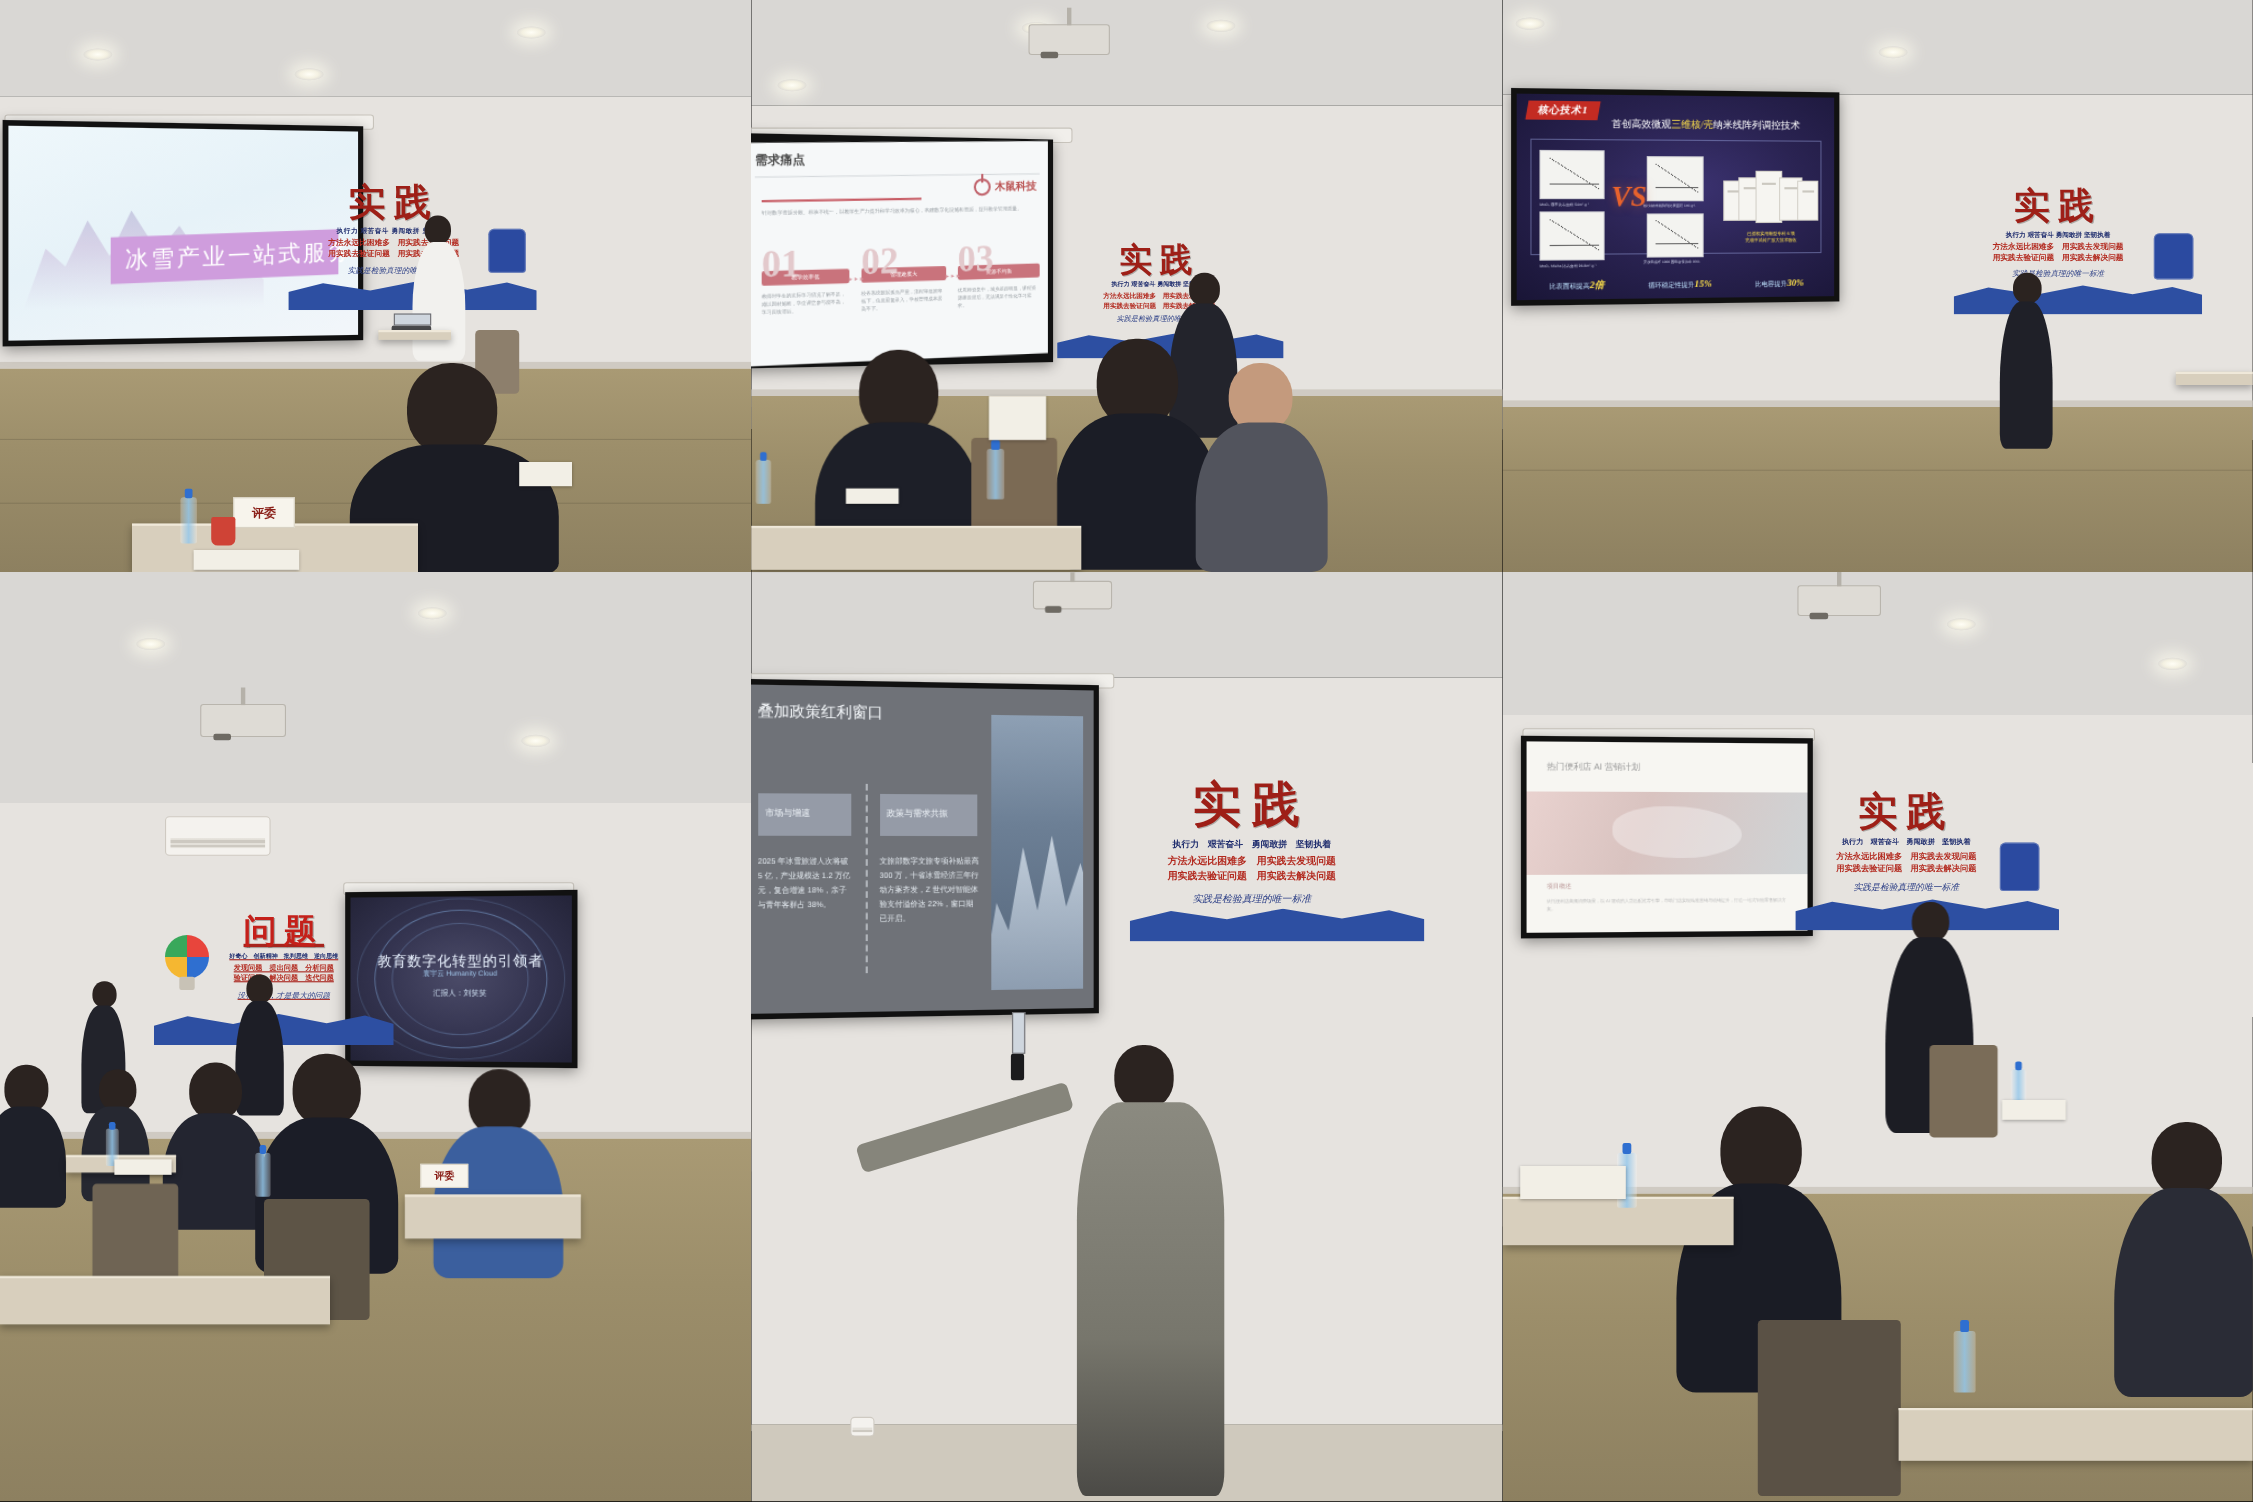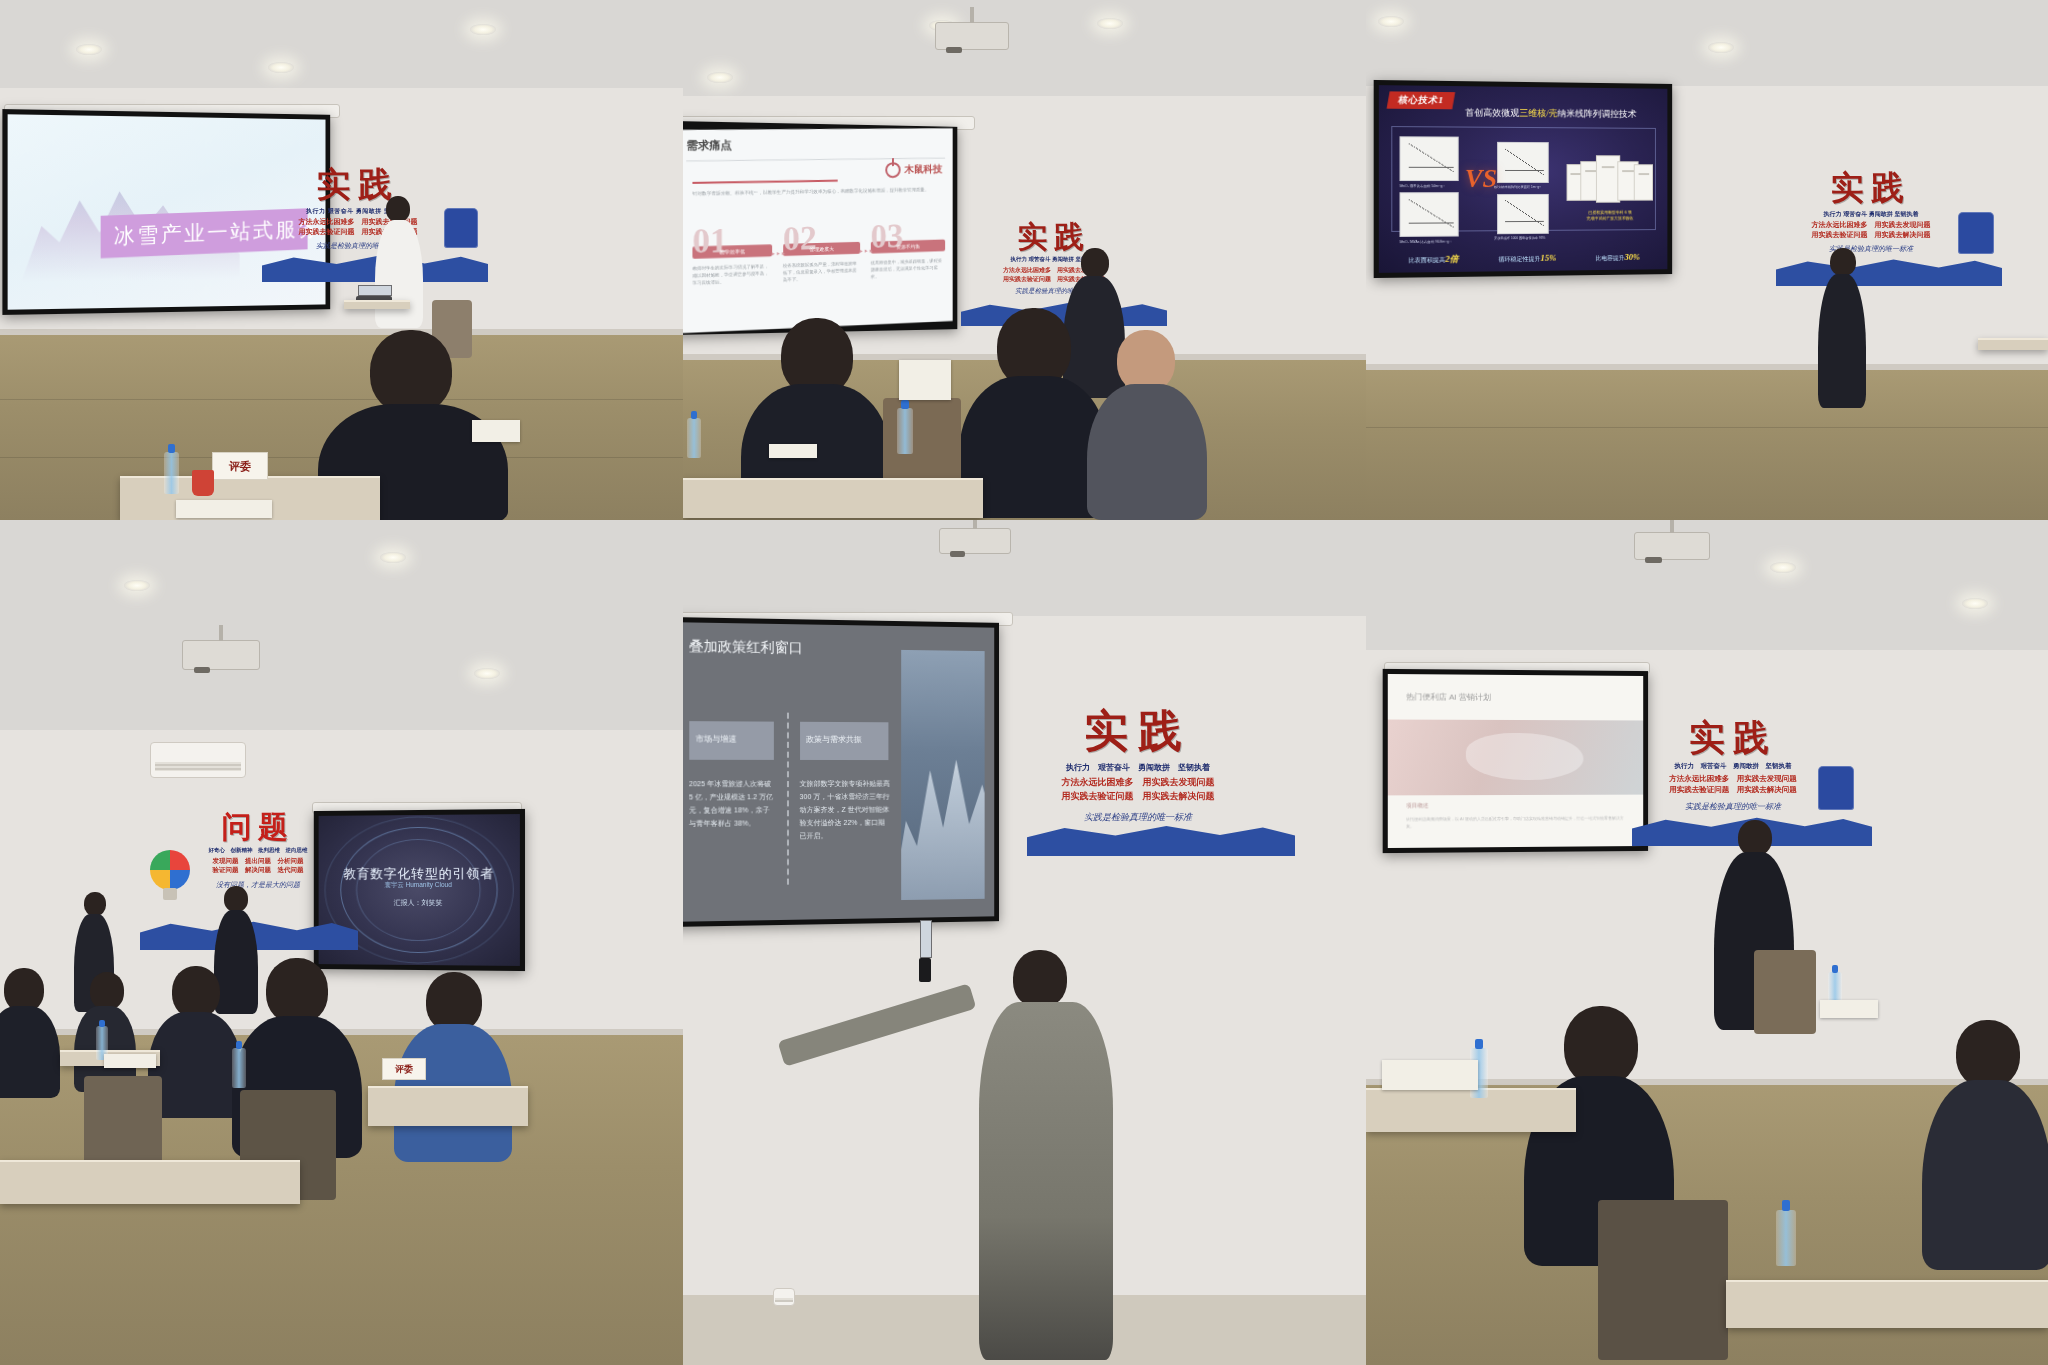--- a/index.html
+++ b/index.html
@@ -387,21 +387,21 @@
         <div class="slide s4">
           <div class="ring" style="width:78%;height:84%;"></div>
           <div class="ring" style="width:62%;height:68%;border-color:rgba(150,200,255,.25);"></div>
           <div class="ring" style="width:94%;height:98%;border-color:rgba(150,200,255,.18);"></div>
           <div class="t1" style="font-size:13px;">教育数字化转型的引领者</div>
           <div class="t2" style="font-size:6.5px;">寰宇云 Humanity Cloud</div>
           <div class="t3" style="font-size:7px;">汇报人：刘笑笑</div>
         </div>
       </div>
 
-      <div class="slogan" style="left:178px;top:292px;width:160px;">
+      <div class="slogan" style="left:178px;top:312px;width:160px;text-decoration:underline;">
         <div class="big" style="font-size:30px;color:#c4201a;">问题</div>
         <div class="row" style="font-size:5.5px;margin-top:6px;">好奇心　创新精神　批判思维　逆向思维</div>
         <div class="row red" style="font-size:6.5px;margin-top:4px;">发现问题　提出问题　分析问题</div>
         <div class="row red" style="font-size:6.5px;margin-top:3px;">验证问题　解决问题　迭代问题</div>
         <div class="cursive" style="font-size:7px;margin-top:8px;">没有问题，才是最大的问题</div>
       </div>
       <div class="bulb" style="left:150px;top:330px;width:40px;height:40px;"></div>
       <div class="wave" style="left:140px;top:398px;width:218px;height:32px;"></div>
 
       <div class="person" style="left:74px;top:372px;width:40px;height:120px;">

